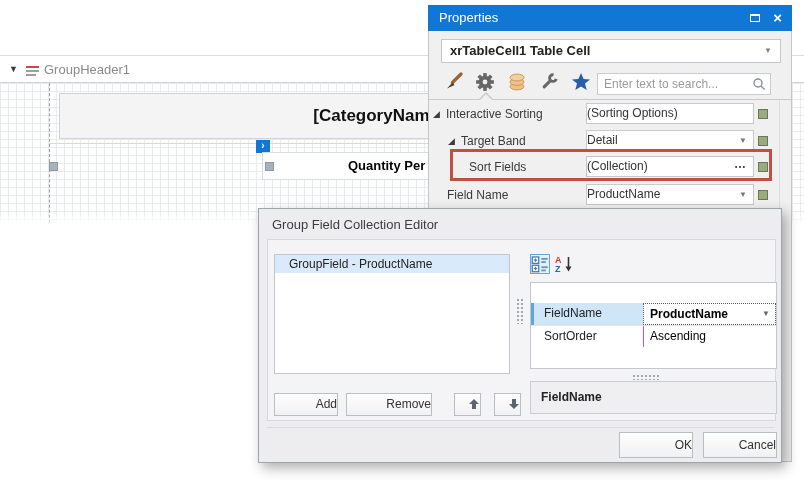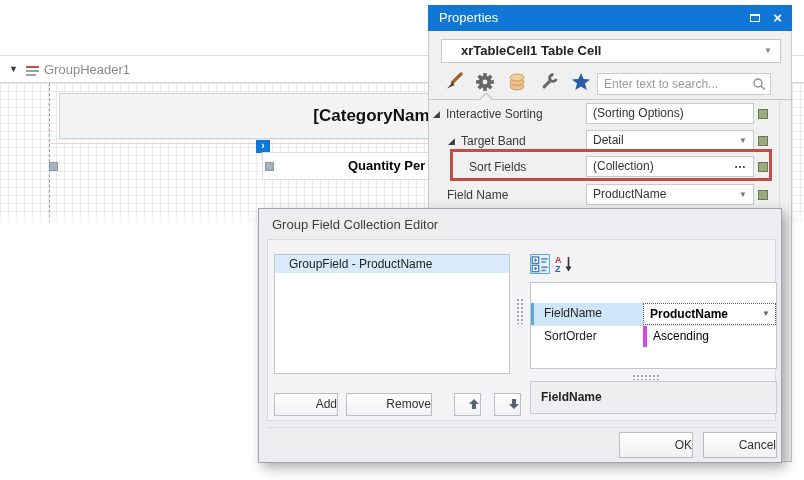--- a/index.html
+++ b/index.html
@@ -47,21 +47,21 @@
     background:#f0f0f1; border:1px solid #c6c6ca; z-index:2; }
   .props-title { position:absolute; left:-1px; top:-1px; width:364px; height:26px; background:#1177d7;
     color:#fff; font-size:13px; line-height:25px; padding-left:11px; cursor:default; }
   .win-max { position:absolute; right:32px; top:9px; width:10px; height:8px;
     border:1px solid #fff; border-top-width:2px; cursor:pointer; }
   .win-close { position:absolute; right:10px; top:2px; color:#fff; font-size:15px;
     font-weight:bold; cursor:pointer; line-height:21px; }
 
   .combo-selector { position:absolute; left:12px; top:33px; width:340px; height:24px; background:#fff;
     border:1px solid #c4c8cc; font-size:13px; font-weight:bold; color:#222;
-    line-height:22px; padding-left:19px; cursor:pointer; }
+    line-height:22px; padding-left:8px; cursor:pointer; }
   .combo-arrow { position:absolute; right:8px; top:0; font-size:8px; color:#808080; line-height:22px; font-weight:normal; }
 
   .tool-icon { position:absolute; top:66px; width:20px; height:20px; cursor:pointer; }
   .ti-brush  { left:14px; }
   .ti-gear   { left:46px; }
   .ti-data   { left:78px; }
   .ti-wrench { left:110px; }
   .ti-star   { left:142px; }
 
   .search-box { position:absolute; left:168px; top:67px; width:174px; height:22px; background:#fff;
@@ -76,21 +76,21 @@
     border-left:7px solid transparent; border-right:7px solid transparent; border-bottom:7px solid #c9c9cd; }
   .sep-notch-inner { position:absolute; left:51px; top:-5px; width:0; height:0;
     border-left:6px solid transparent; border-right:6px solid transparent; border-bottom:6px solid #f0f0f1; }
   .props-scroll-line { position:absolute; left:350px; top:94px; bottom:0; width:0; border-left:1px solid #dedee1; }
 
   .prop-row { position:absolute; left:0; width:362px; height:24px; }
   .pr-1 { top:97px; } .pr-2 { top:124px; } .pr-3 { top:150px; } .pr-4 { top:178px; }
   .row-expander { position:absolute; top:6px; font-size:9px; color:#3c3c3c; }
   .row-label { position:absolute; top:4px; font-size:12px; color:#3a3a3a; white-space:nowrap; }
   .row-value { position:absolute; left:157px; top:0; width:168px; height:21px; background:#fff;
-    border:1px solid #c9c9cd; font-size:12px; color:#333; line-height:19px; padding-left:6px; cursor:text; }
+    border:1px solid #c9c9cd; font-size:12px; color:#333; line-height:19px; cursor:text; }
   .rv-arrow { position:absolute; right:6px; top:0; font-size:8px; color:#777; line-height:19px; cursor:pointer; }
   .rv-ellipsis { position:absolute; right:6px; top:-2px; font-size:12px; font-weight:bold; color:#444;
     letter-spacing:1px; cursor:pointer; }
   .prop-marker { position:absolute; left:329px; top:6px; width:10px; height:10px;
     background:#9aab80; border:1px solid #69784f; cursor:pointer; }
   .red-highlight { position:absolute; left:21px; top:143px; width:322px; height:32px;
     border:3px solid #c05046; pointer-events:none; z-index:5; }
 
   
   .dialog { position:absolute; left:258px; top:208px; width:524px; height:255px;
@@ -131,21 +131,21 @@
   .pgrid-header { position:absolute; left:0; top:0; width:100%; height:20px; background:#efeff1;
     border-bottom:1px solid #d8d8da; font-size:12px; font-weight:bold; color:#222;
     line-height:19px; padding-left:10px; cursor:pointer; }
   .pgrid-collapse { position:absolute; right:7px; top:0; font-size:8px; color:#8a8a8a; line-height:19px; }
   .pgrid-row { position:absolute; left:0; width:100%; height:22px; font-size:12px; }
   .pgr-1 { top:20px; } .pgr-2 { top:42px; border-top:1px solid #e6e6e8; }
   .pg-label { position:absolute; left:0; top:0; width:112px; height:100%; color:#222;
     line-height:21px; padding-left:13px; cursor:pointer; }
   .pgr-1 .pg-label { background:#cfe6f8; border-left:3px solid #5ea7dd; padding-left:10px; }
   .pg-value { position:absolute; left:112px; top:0; width:133px; height:100%;
-    line-height:21px; padding-left:6px; border-left:4px solid #d946ef; cursor:text; }
+    line-height:21px; padding-left:6px; border-left:1px solid #d946ef; cursor:text; }
   .pgr-1 .pg-value { border:1px dotted #5a5a5a; font-weight:bold; background:#fff; }
   .pg-dd { position:absolute; right:5px; top:0; font-size:8px; color:#666; line-height:20px; cursor:pointer; }
 
   .desc-box { position:absolute; left:262px; top:141px; width:247px; height:33px;
     background:#efeff1; border:1px solid #c9cdd3; }
   .desc-title { font-size:12px; font-weight:bold; color:#222; padding:8px 0 0 10px; }
 
   .ok-separator { position:absolute; left:8px; top:218px; width:507px; height:1px; background:#dcdce0; }
 </style>
 </head>

